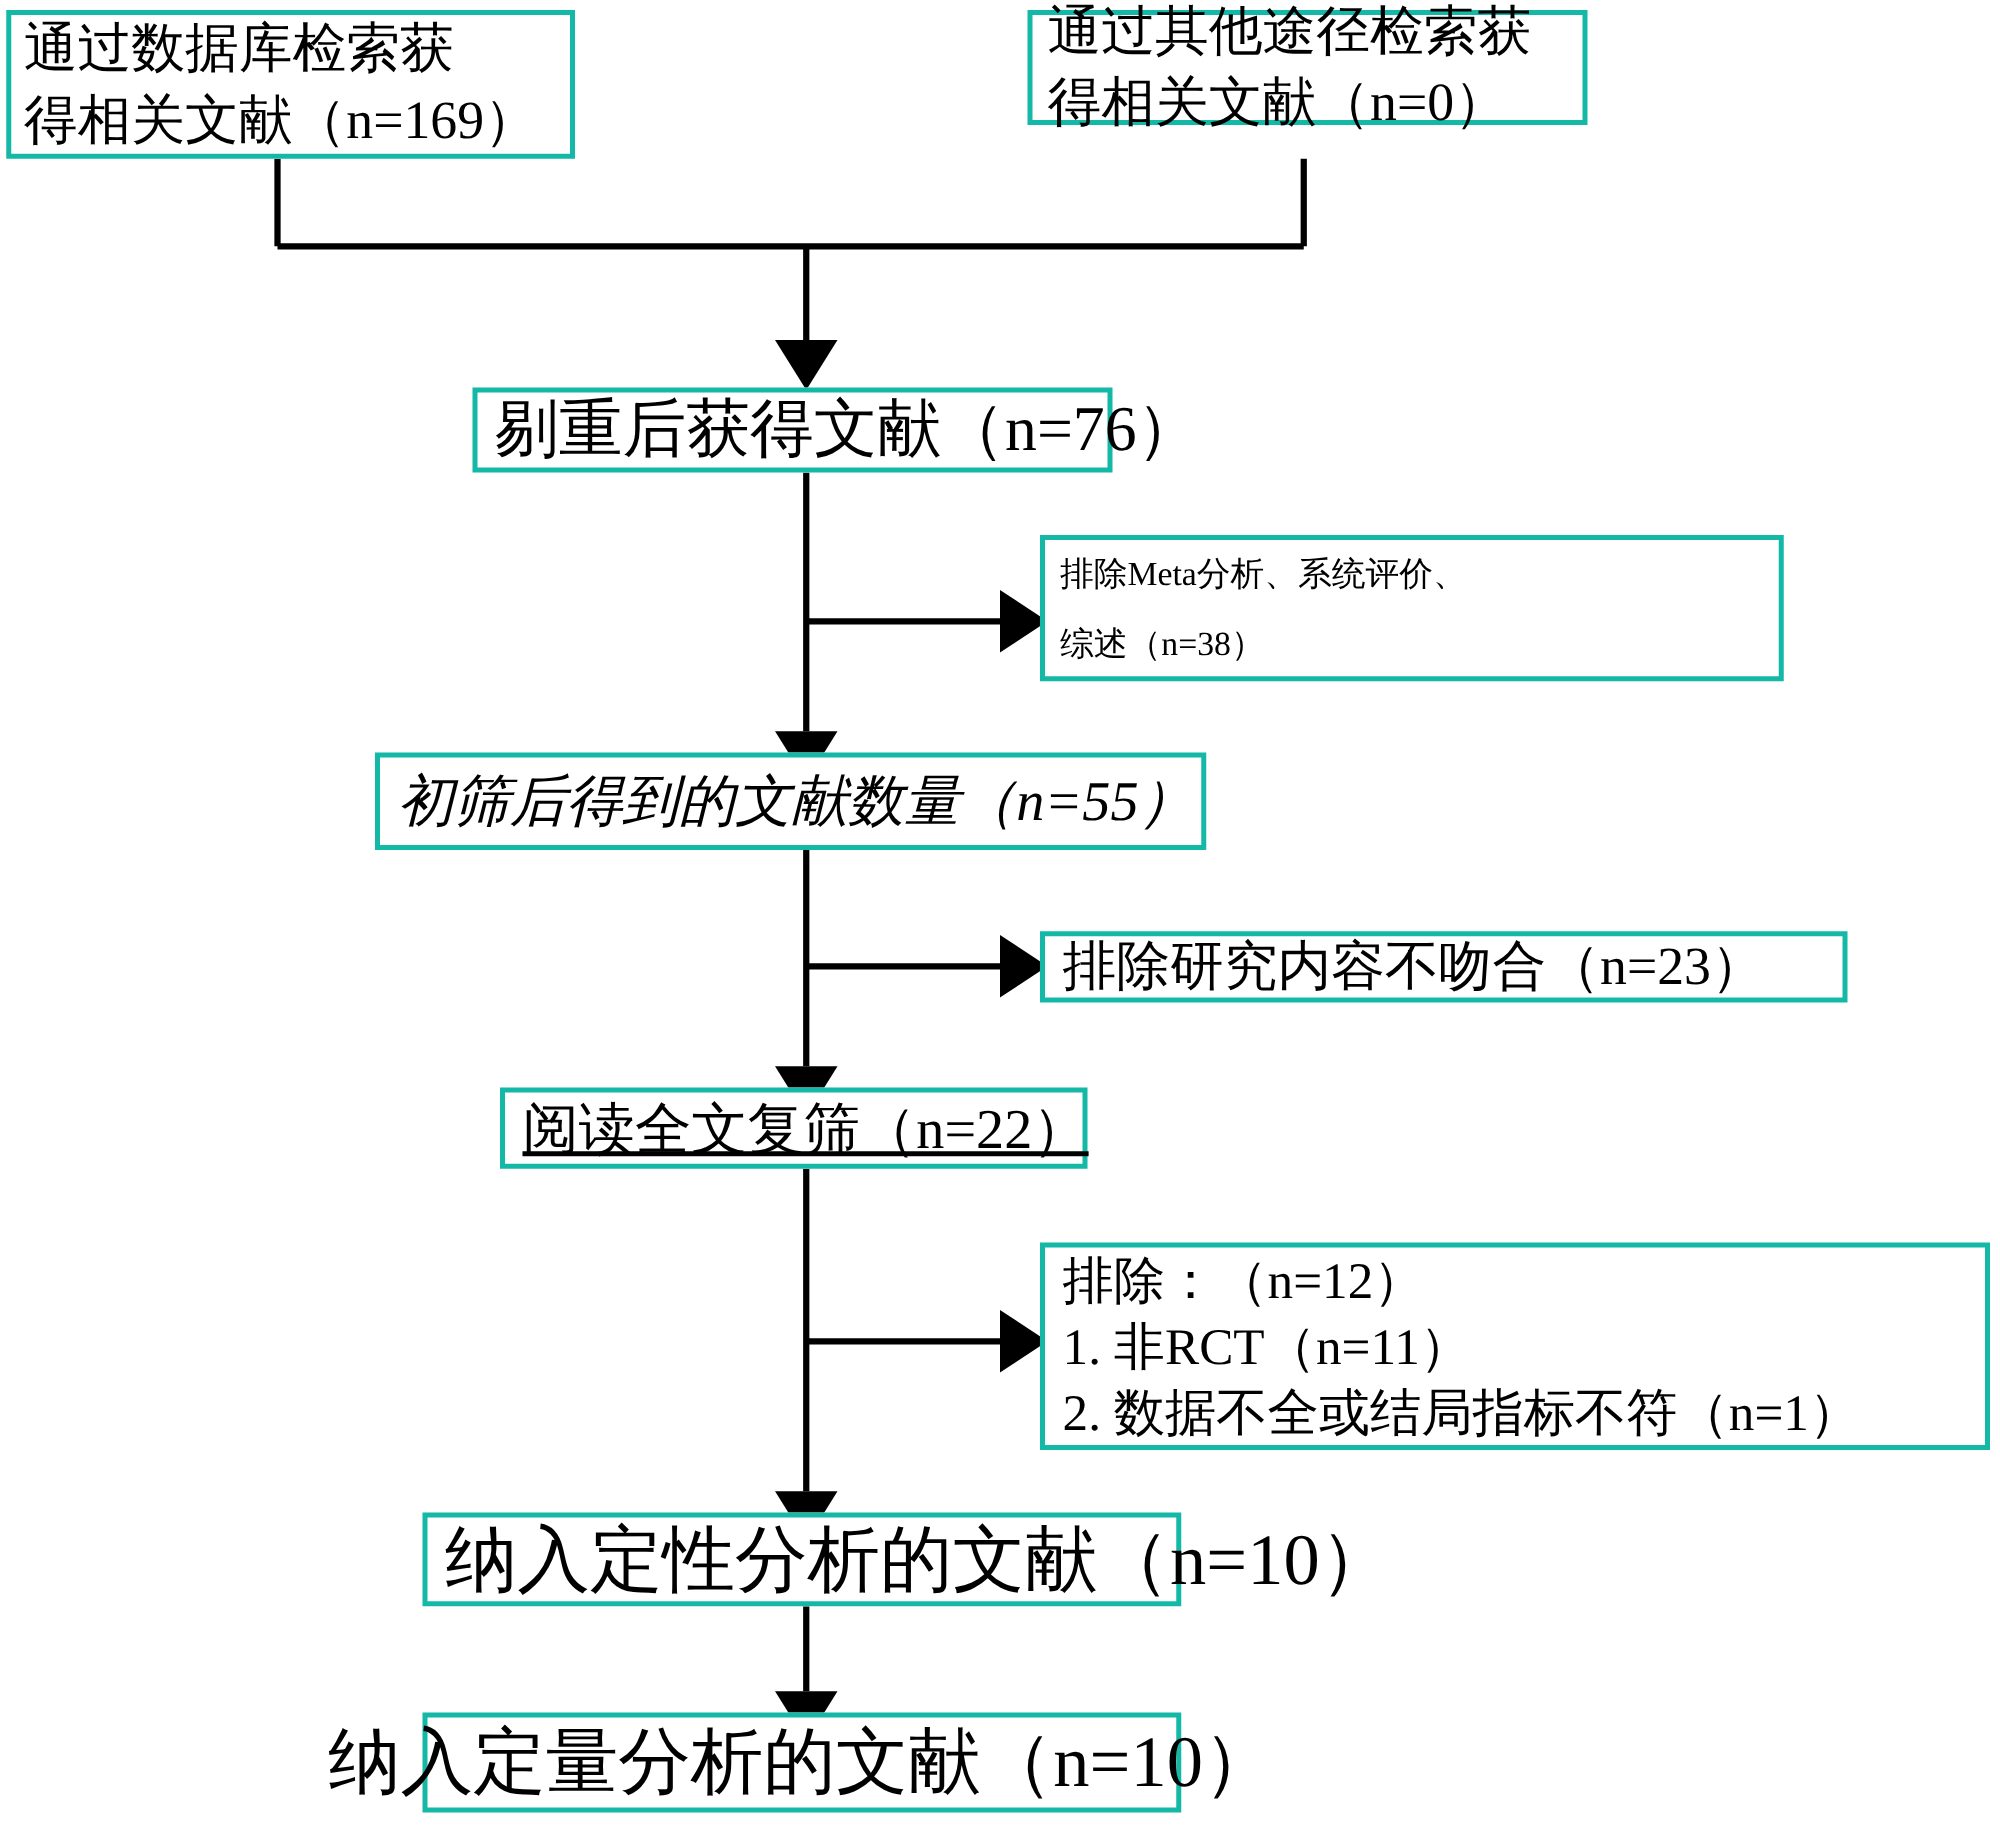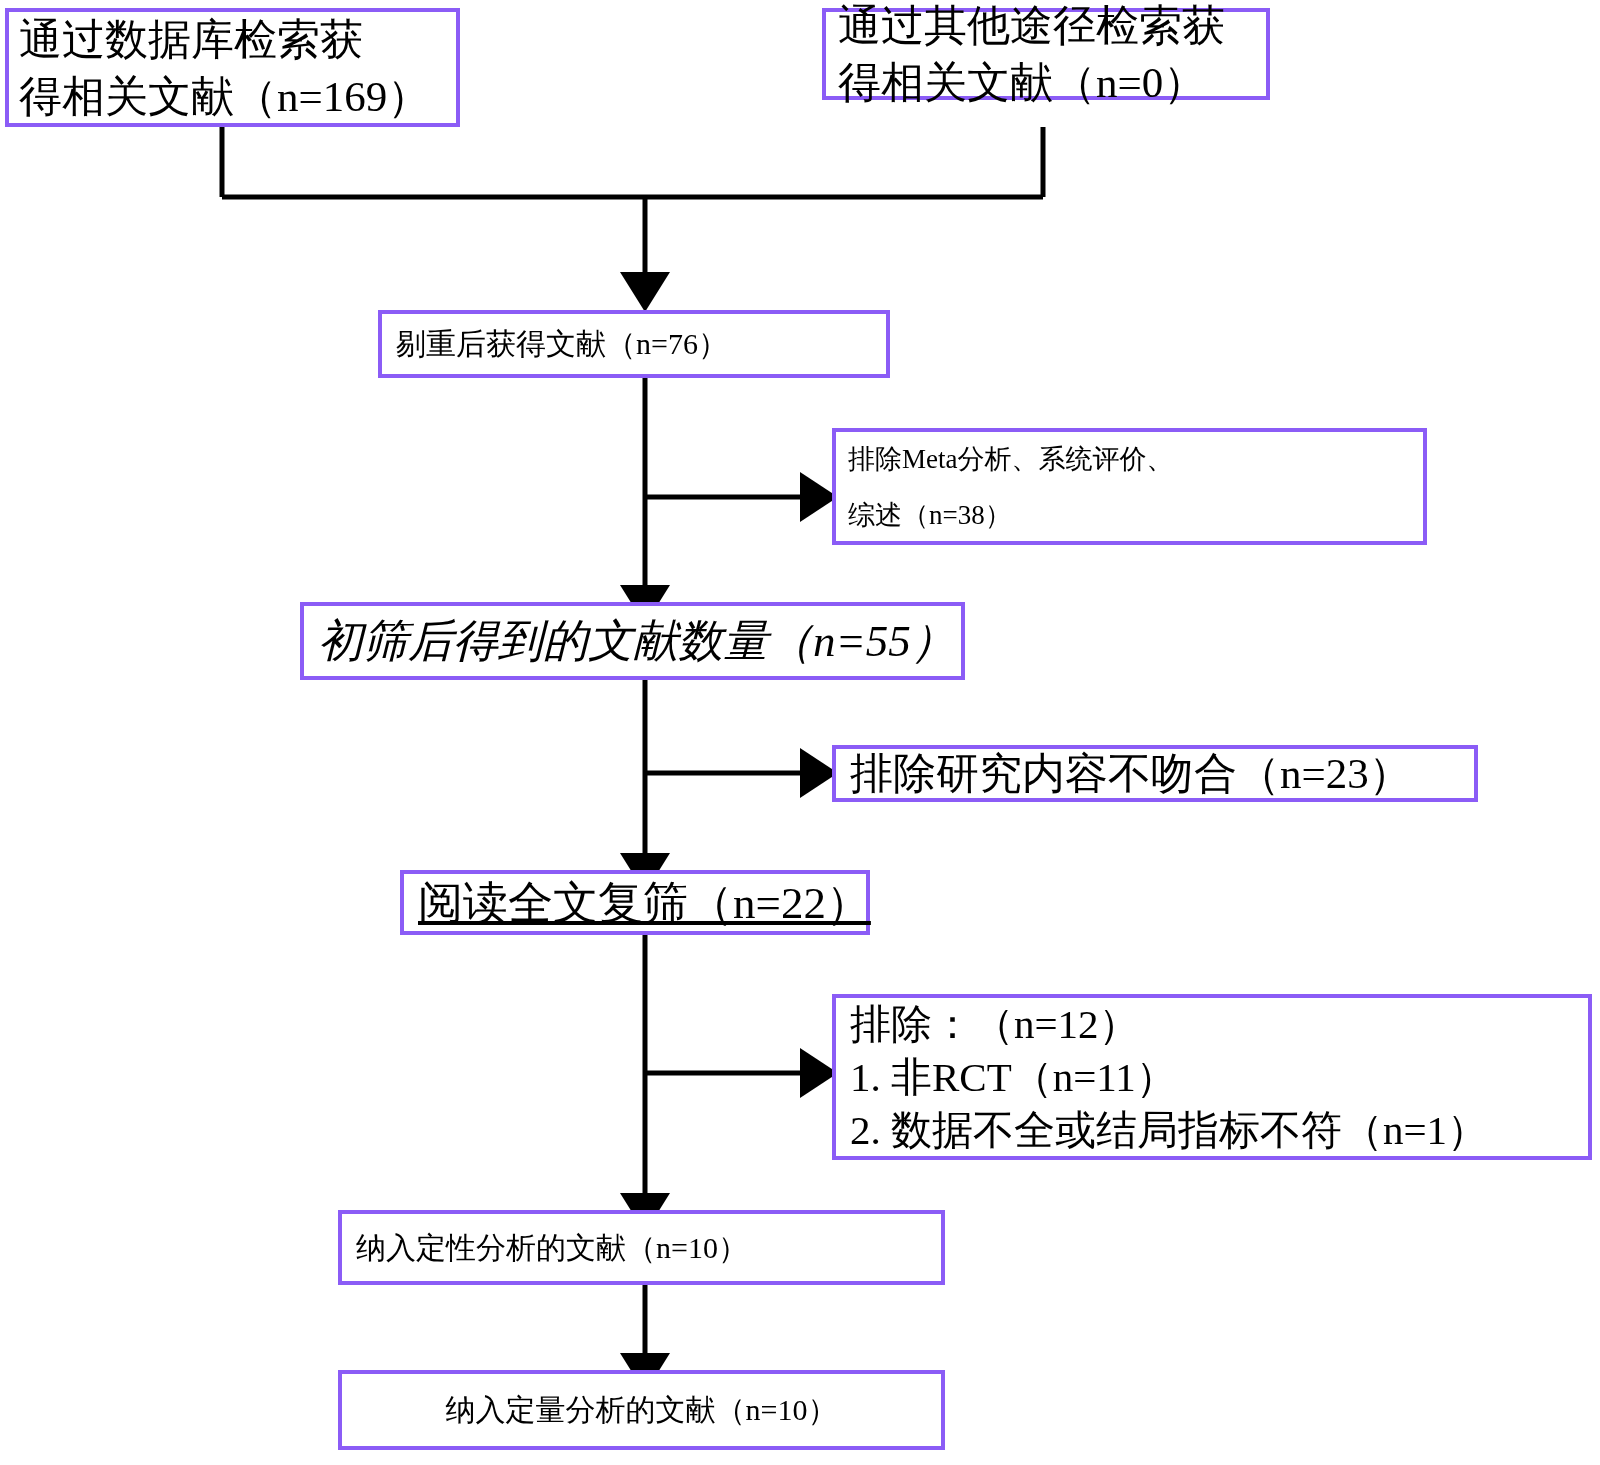--- a/index.html
+++ b/index.html
@@ -23,21 +23,21 @@
     position: absolute;
     left: 0;
     top: 0;
     width: 1600px;
     height: 1465px;
   }
   .node-box {
     position: absolute;
     box-sizing: border-box;
     background: #ffffff;
-    border: 4px solid #8b5cf6;
+    border: 4px solid #14b8a6;
     display: flex;
     flex-direction: column;
     justify-content: center;
     z-index: 3;
   }
   .node-line {
     display: block;
     color: #000000;
     white-space: nowrap;
     font-family: "Liberation Serif", "DejaVu Serif", serif;
@@ -51,28 +51,28 @@
   #node-primary-screen { left:300px; top:602px;  width:665px; height:78px;  padding:0 14px; }
   #node-exclude-topic  { left:832px; top:745px;  width:646px; height:57px;  padding:0 14px; }
   #node-fulltext       { left:400px; top:870px;  width:470px; height:65px;  padding:16px 14px;text-decoration:underline; }
   #node-exclude-final  { left:832px; top:994px;  width:760px; height:166px; padding:0 14px; }
   #node-qualitative    { left:338px; top:1210px; width:607px; height:75px;  padding:0 14px; }
   #node-quantitative   { left:338px; top:1370px; width:607px; height:80px;  padding:0 14px;align-items:center; }
 
   
   #node-db-search .node-line,
   #node-other-search .node-line { font-size: 43px; line-height: 57px; }
-  #node-dedup .node-line        { font-size: 30px; line-height: 58px; }
+  #node-dedup .node-line        { font-size: 51px; line-height: 58px; }
   #node-exclude-meta .node-line { font-size: 27px; line-height: 56px; }
   #node-primary-screen .node-line { font-size: 45px; line-height: 58px; font-style: italic; }
   #node-exclude-topic .node-line  { font-size: 43px; line-height: 55px; }
   #node-fulltext .node-line       { font-size: 45px; line-height: 58px; }
   #node-exclude-final .node-line  { font-size: 41px; line-height: 53px; }
   #node-qualitative .node-line,
-  #node-quantitative .node-line   { font-size: 30px; line-height: 58px; }
+  #node-quantitative .node-line   { font-size: 58px; line-height: 58px; }
 </style>
 </head>
 <body>
 
 <div id="diagram-root">
 
   <svg class="flow-canvas" viewBox="0 0 1600 1465">
     <g stroke="#000000" stroke-width="5" fill="none">
 
       <path d="M 222 127 L 222 197"></path>

